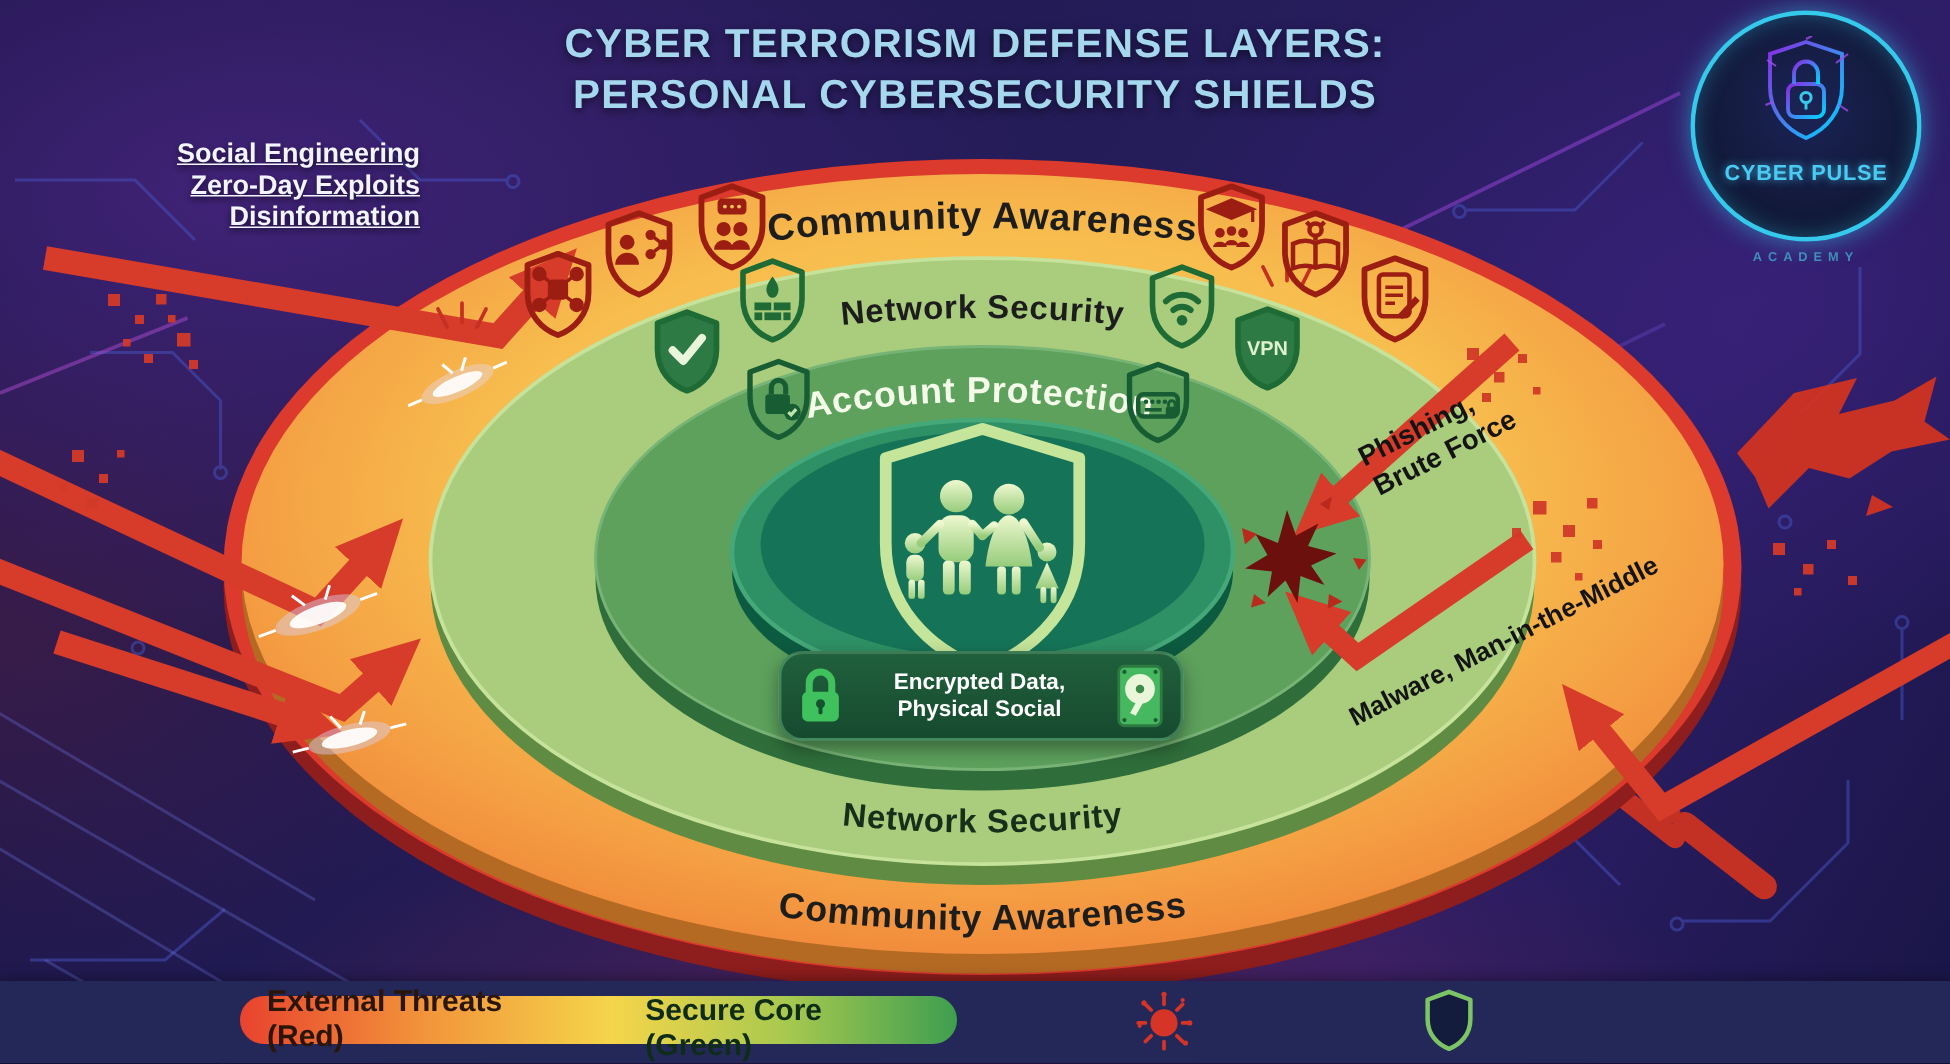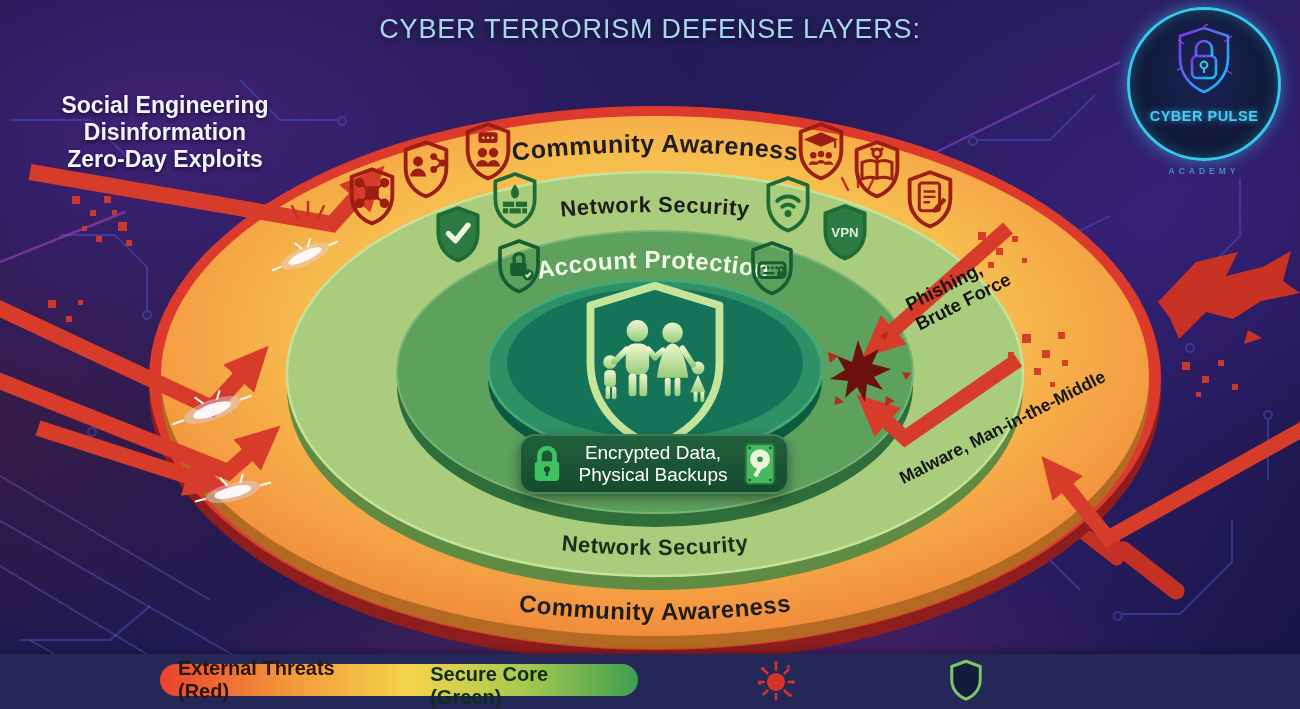--- a/index.html
+++ b/index.html
@@ -9,31 +9,31 @@
     background:
       radial-gradient(900px 500px at 12% 18%, rgba(124,52,190,.38), transparent 60%),
       radial-gradient(700px 420px at 90% 30%, rgba(80,40,160,.30), transparent 60%),
       radial-gradient(800px 300px at 50% 100%, rgba(190,45,70,.28), transparent 65%),
       radial-gradient(600px 400px at 0% 60%, rgba(150,40,60,.22), transparent 60%),
       linear-gradient(120deg,#191646 0%,#241c58 45%,#2c1e66 75%,#191546 100%);
   }
   .abs{position:absolute;}
   #main-svg{left:0;top:0;}
   #page-title{left:0;right:0;top:13px;text-align:center;color:#a5d8ef;
-    font-weight:400;font-size:27px;line-height:1.25;letter-spacing:.8px;
+    font-weight:700;font-size:27px;line-height:1.25;letter-spacing:.8px;
     text-shadow:0 2px 6px rgba(0,0,0,.55);}
-  #threat-list{left:50px;top:92px;width:230px;text-align:center;color:#f2f4ff;
-    font-weight:700;font-size:23px;line-height:1.18;text-shadow:0 2px 4px rgba(0,0,0,.6);}
+  #threat-list{left:50px;top:92px;width:230px;text-align:right;color:#f2f4ff;
+    font-weight:700;font-size:18px;line-height:1.18;text-shadow:0 2px 4px rgba(0,0,0,.6);text-decoration:underline;}
   .shield{pointer-events:none;}
   #core-pill{left:519px;top:434px;width:270px;height:60px;border-radius:16px;
     background:linear-gradient(#20603c,#164a2e);
     border:2px solid rgba(130,205,150,.38);
     box-shadow:0 5px 12px rgba(0,0,0,.38);
     display:flex;align-items:center;justify-content:space-between;padding:0 10px;box-sizing:border-box;}
-  #core-pill .cap{flex:1;text-align:center;color:#fff;font-weight:400;font-size:19px;line-height:1.18;}
+  #core-pill .cap{flex:1;text-align:center;color:#fff;font-weight:700;font-size:15px;line-height:1.18;}
   .tilt-label{color:#141414;font-weight:700;transform-origin:left top;white-space:nowrap;}
   #phishing-label{left:902px;top:296px;font-size:18.5px;line-height:1.2;transform:rotate(-27deg);}
   #malware-label{left:896px;top:470px;font-size:17.5px;transform:rotate(-27deg);}
   
   #logo{left:1127px;top:7px;width:148px;height:148px;border-radius:50%;
     background:radial-gradient(circle at 50% 42%,#1b2456 0%,#101735 72%,#0c1129 100%);
     border:3px solid #35c9ec;box-shadow:0 0 16px rgba(53,201,236,.55), inset 0 0 14px rgba(53,201,236,.35);
     text-align:center;}
   #logo .l1{position:absolute;left:0;right:0;top:98px;color:#49cbf4;font-weight:800;font-size:14.5px;
     letter-spacing:.5px;text-shadow:0 0 6px rgba(73,203,244,.8);}
@@ -285,21 +285,21 @@
 
   <div id="core-pill" class="abs">
     <svg width="32" height="40" viewBox="0 0 34 42">
       <path d="M9,19 V12 a8,8 0 0 1 16,0 V19" fill="none" stroke="#3fc25e" stroke-width="5"></path>
       <rect x="4" y="18" width="26" height="21" rx="4" fill="#3fc25e"></rect>
       <circle cx="17" cy="26.5" r="3.2" fill="#14532d"></circle>
         <rect x="15.6" y="28" width="2.8" height="6" rx="1.2" fill="#14532d"></rect>
     </svg>
     <div class="cap">
       <div>Encrypted Data,</div>
-      <div>Physical Backups</div>
+      <div>Physical Social</div>
     </div>
     <svg width="34" height="44" viewBox="0 0 36 46">
       <rect x="3" y="2" width="30" height="42" rx="4" fill="#46b85f" stroke="#2c7a42" stroke-width="2"></rect>
       <circle cx="18" cy="18" r="10.5" fill="#eaf6da"></circle>
         <circle cx="18" cy="18" r="3" fill="#3c8a4c"></circle>
       <path d="M16,26 l-5,9 4,2 5,-9" fill="#eaf6da"></path>
       <circle cx="7" cy="6" r="1.5" fill="#1e5c33"></circle>
         <circle cx="29" cy="6" r="1.5" fill="#1e5c33"></circle>
       <circle cx="7" cy="40" r="1.5" fill="#1e5c33"></circle>
         <circle cx="29" cy="40" r="1.5" fill="#1e5c33"></circle>
@@ -427,26 +427,27 @@
           <circle cx="14.3" cy="13.9" r=".75"></circle>
       </g>
       <path d="M7.6,16.6 h5.6" stroke-width="1.2"></path>
       <rect x="14.6" y="15.6" width="3.6" height="3" rx=".6" fill="#175c33" stroke="none"></rect>
       <path d="M15.5,15.6 v-0.9 a1.1,1.1 0 0 1 2.2,0 v0.9" stroke-width="1"></path>
     </g>
   </svg>
 
   <div id="page-title" class="abs">
     <div>CYBER TERRORISM DEFENSE LAYERS:</div>
+    <div>PERSONAL CYBERSECURITY SHIELDS</div>
   </div>
 
   <div id="threat-list" class="abs">
     <div>Social Engineering</div>
+    <div>Zero-Day Exploits</div>
     <div>Disinformation</div>
-    <div>Zero-Day Exploits</div>
   </div>
 
   <div id="phishing-label" class="abs tilt-label">
     <div>Phishing,</div>
     <div>Brute Force</div>
   </div>
   <div id="malware-label" class="abs tilt-label">Malware, Man-in-the-Middle</div>
 
   <div id="logo" class="abs">
     <svg class="abs" style="left:44px;top:14px;" width="60" height="72" viewBox="0 0 60 72">

